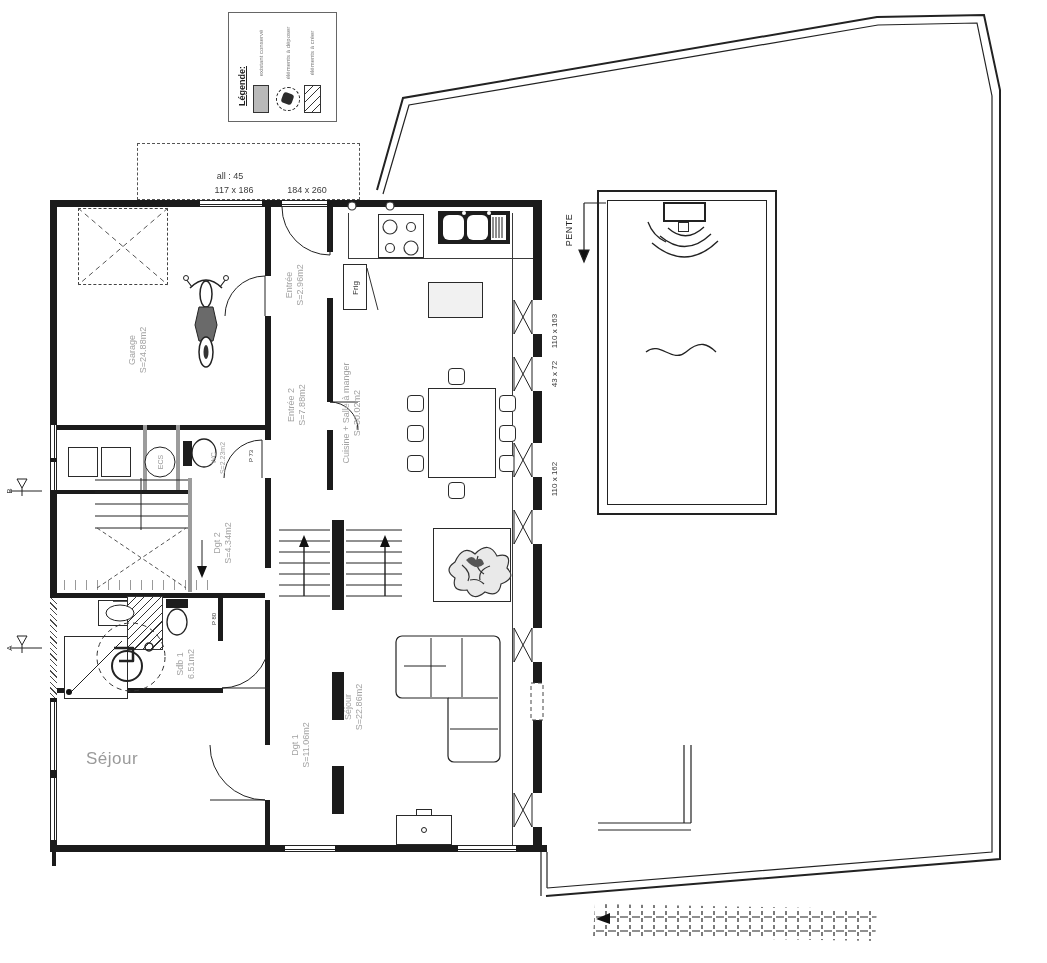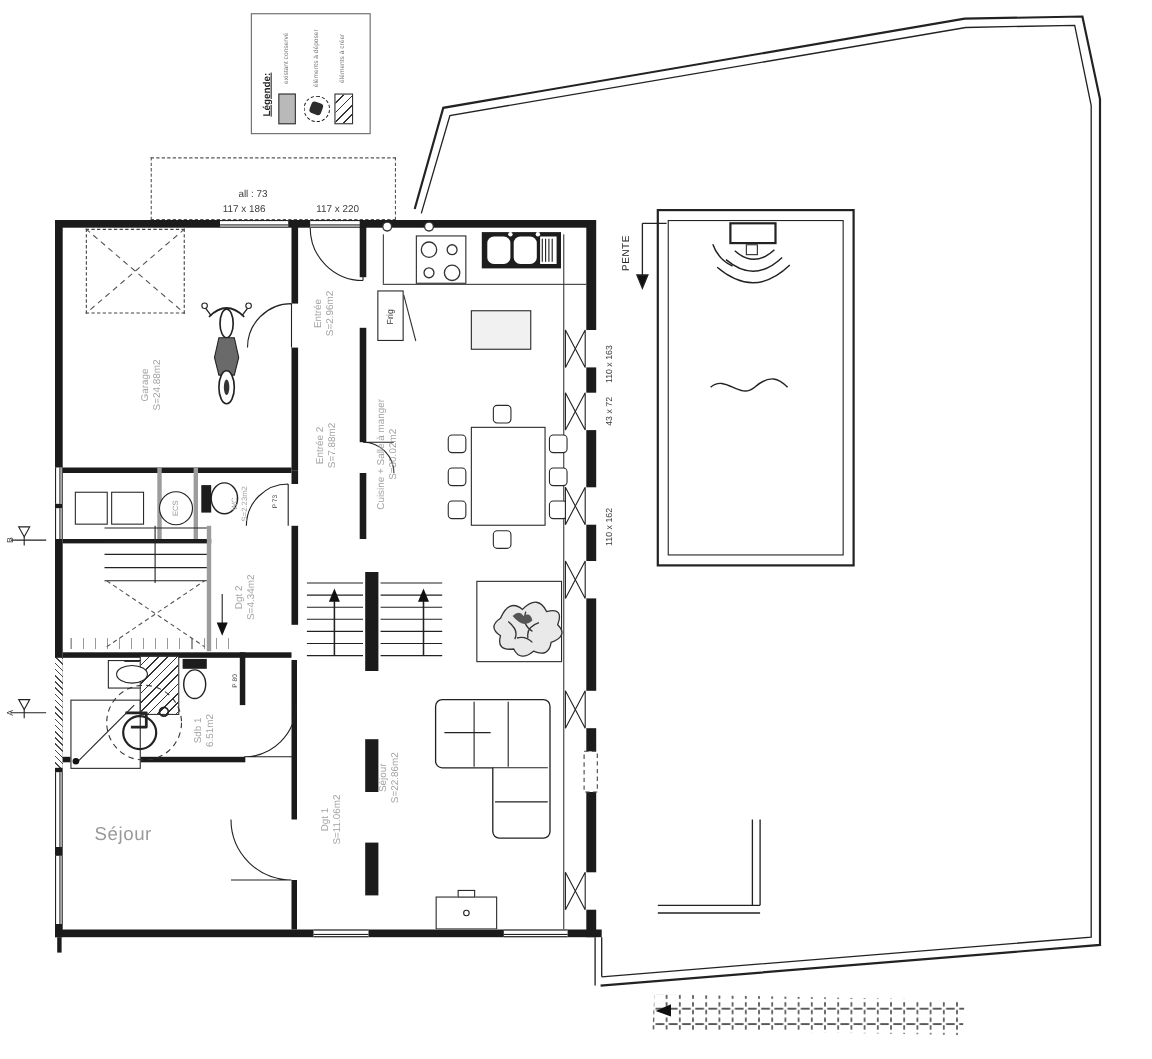--- a/index.html
+++ b/index.html
@@ -290,23 +290,23 @@
     <circle cx="424" cy="830" r="2.5" fill="none" stroke="#222"></circle>
 
     <g stroke="#222" stroke-width="1" fill="none">
       <path d="M10 491 H42 M22 488 V496"></path>
       <polygon points="17,479 27,479 22,488" fill="#fff"></polygon>
       <path d="M10 648 H42 M22 645 V653"></path>
       <polygon points="17,636 27,636 22,645" fill="#fff"></polygon>
     </g>
   </svg>
 
-  <div class="dim" style="left:230px;top:176px">all : 73</div>
-  <div class="dim" style="left:222px;top:190px">117 x 186</div>
-  <div class="dim" style="left:307px;top:190px">117 x 220</div>
+  <div class="dim" style="left:230px;top:176px">all : 45</div>
+  <div class="dim" style="left:234px;top:190px">117 x 186</div>
+  <div class="dim" style="left:307px;top:190px">184 x 260</div>
 
   <div class="rlabel" style="left:138px;top:350px">
     <div>Garage</div>
       <div>S=24.88m2</div>
   </div>
   <div class="rlabel" style="left:295px;top:285px">
     <div>Entrée</div>
       <div>S=2.96m2</div>
   </div>
   <div class="rlabel" style="left:297px;top:405px">

